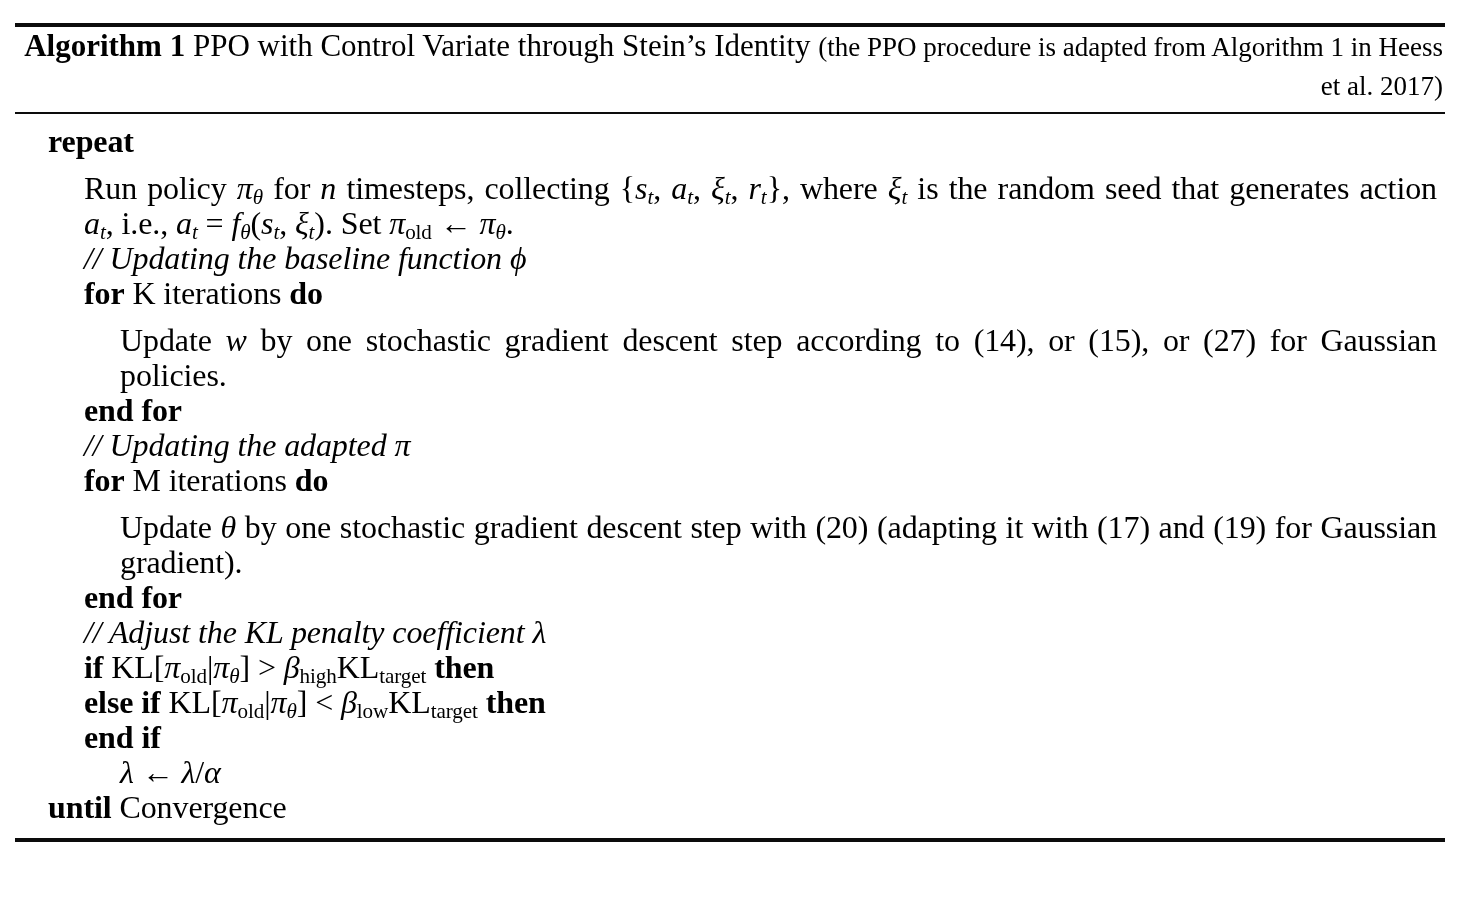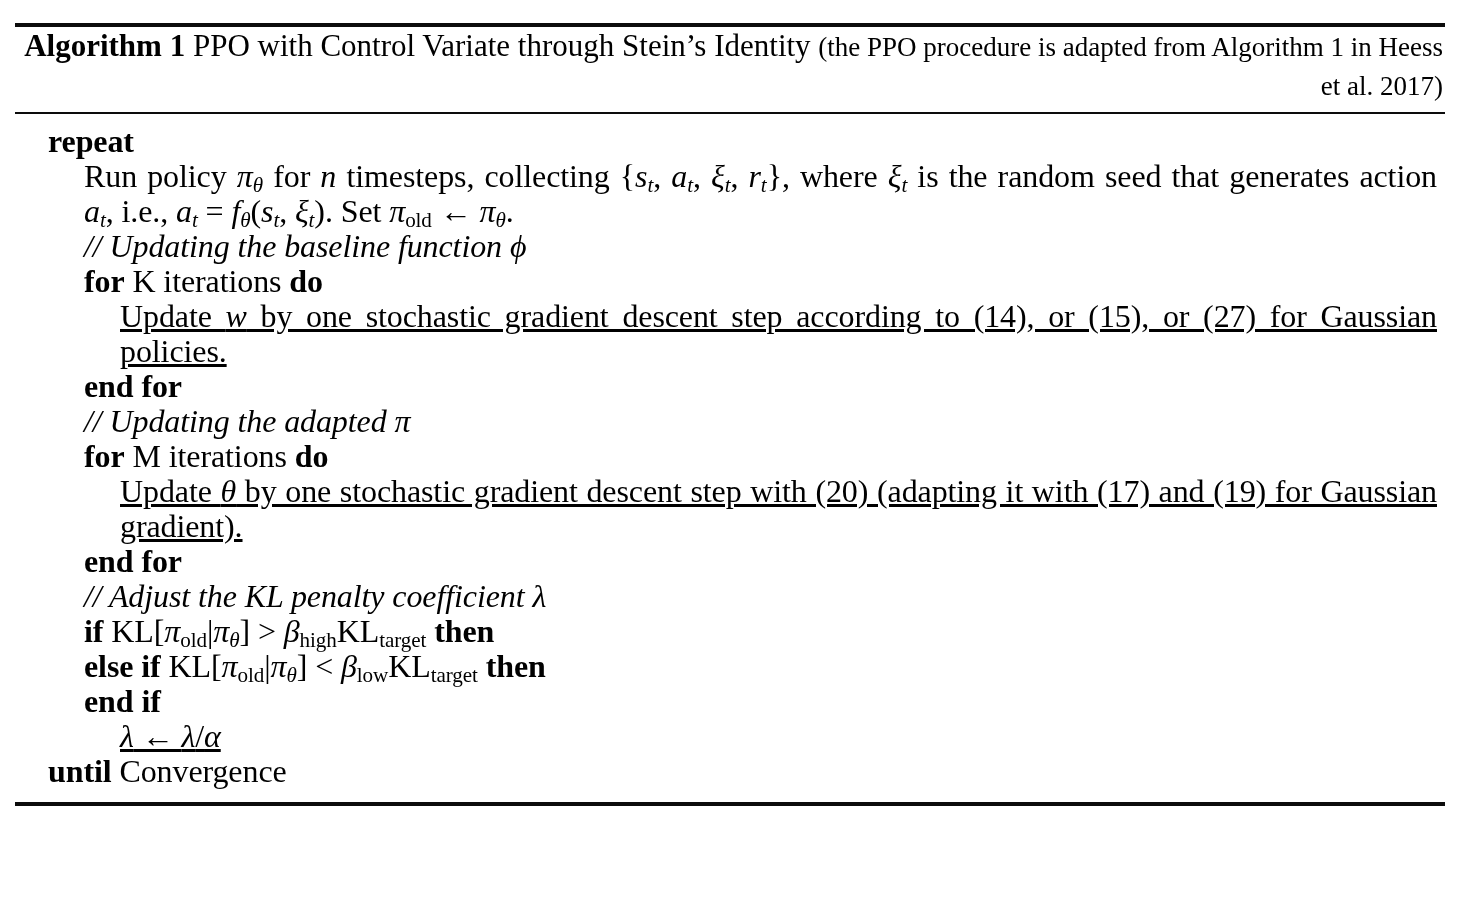--- a/index.html
+++ b/index.html
@@ -35,23 +35,23 @@
     padding: 10px 8px 13px 3px;
     font-size: 32px;
   }
   .line {
     line-height: 35px;
     white-space: normal;
     letter-spacing: -0.1px;
   }
   .ind0 { padding-left: 30px; }
   .ind1 { padding-left: 66px; }
-  .ind2 { padding-left: 102px; text-decoration: underline; }
+  .ind2 { padding-left: 102px; }
   .gap  { }
-  .fit  { text-align: justify; text-align-last: justify; }
+  .fit  { text-align: justify; text-align-last: justify; margin-top: 12px; }
   .kw   { font-weight: 700; }
   .it   { font-style: italic; }
   .cm   { font-style: italic; }
   .rm   { font-style: normal; }
   .sub  {
     font-size: 0.66em;
     vertical-align: -0.24em;
     line-height: 0;
   }
 </style>

